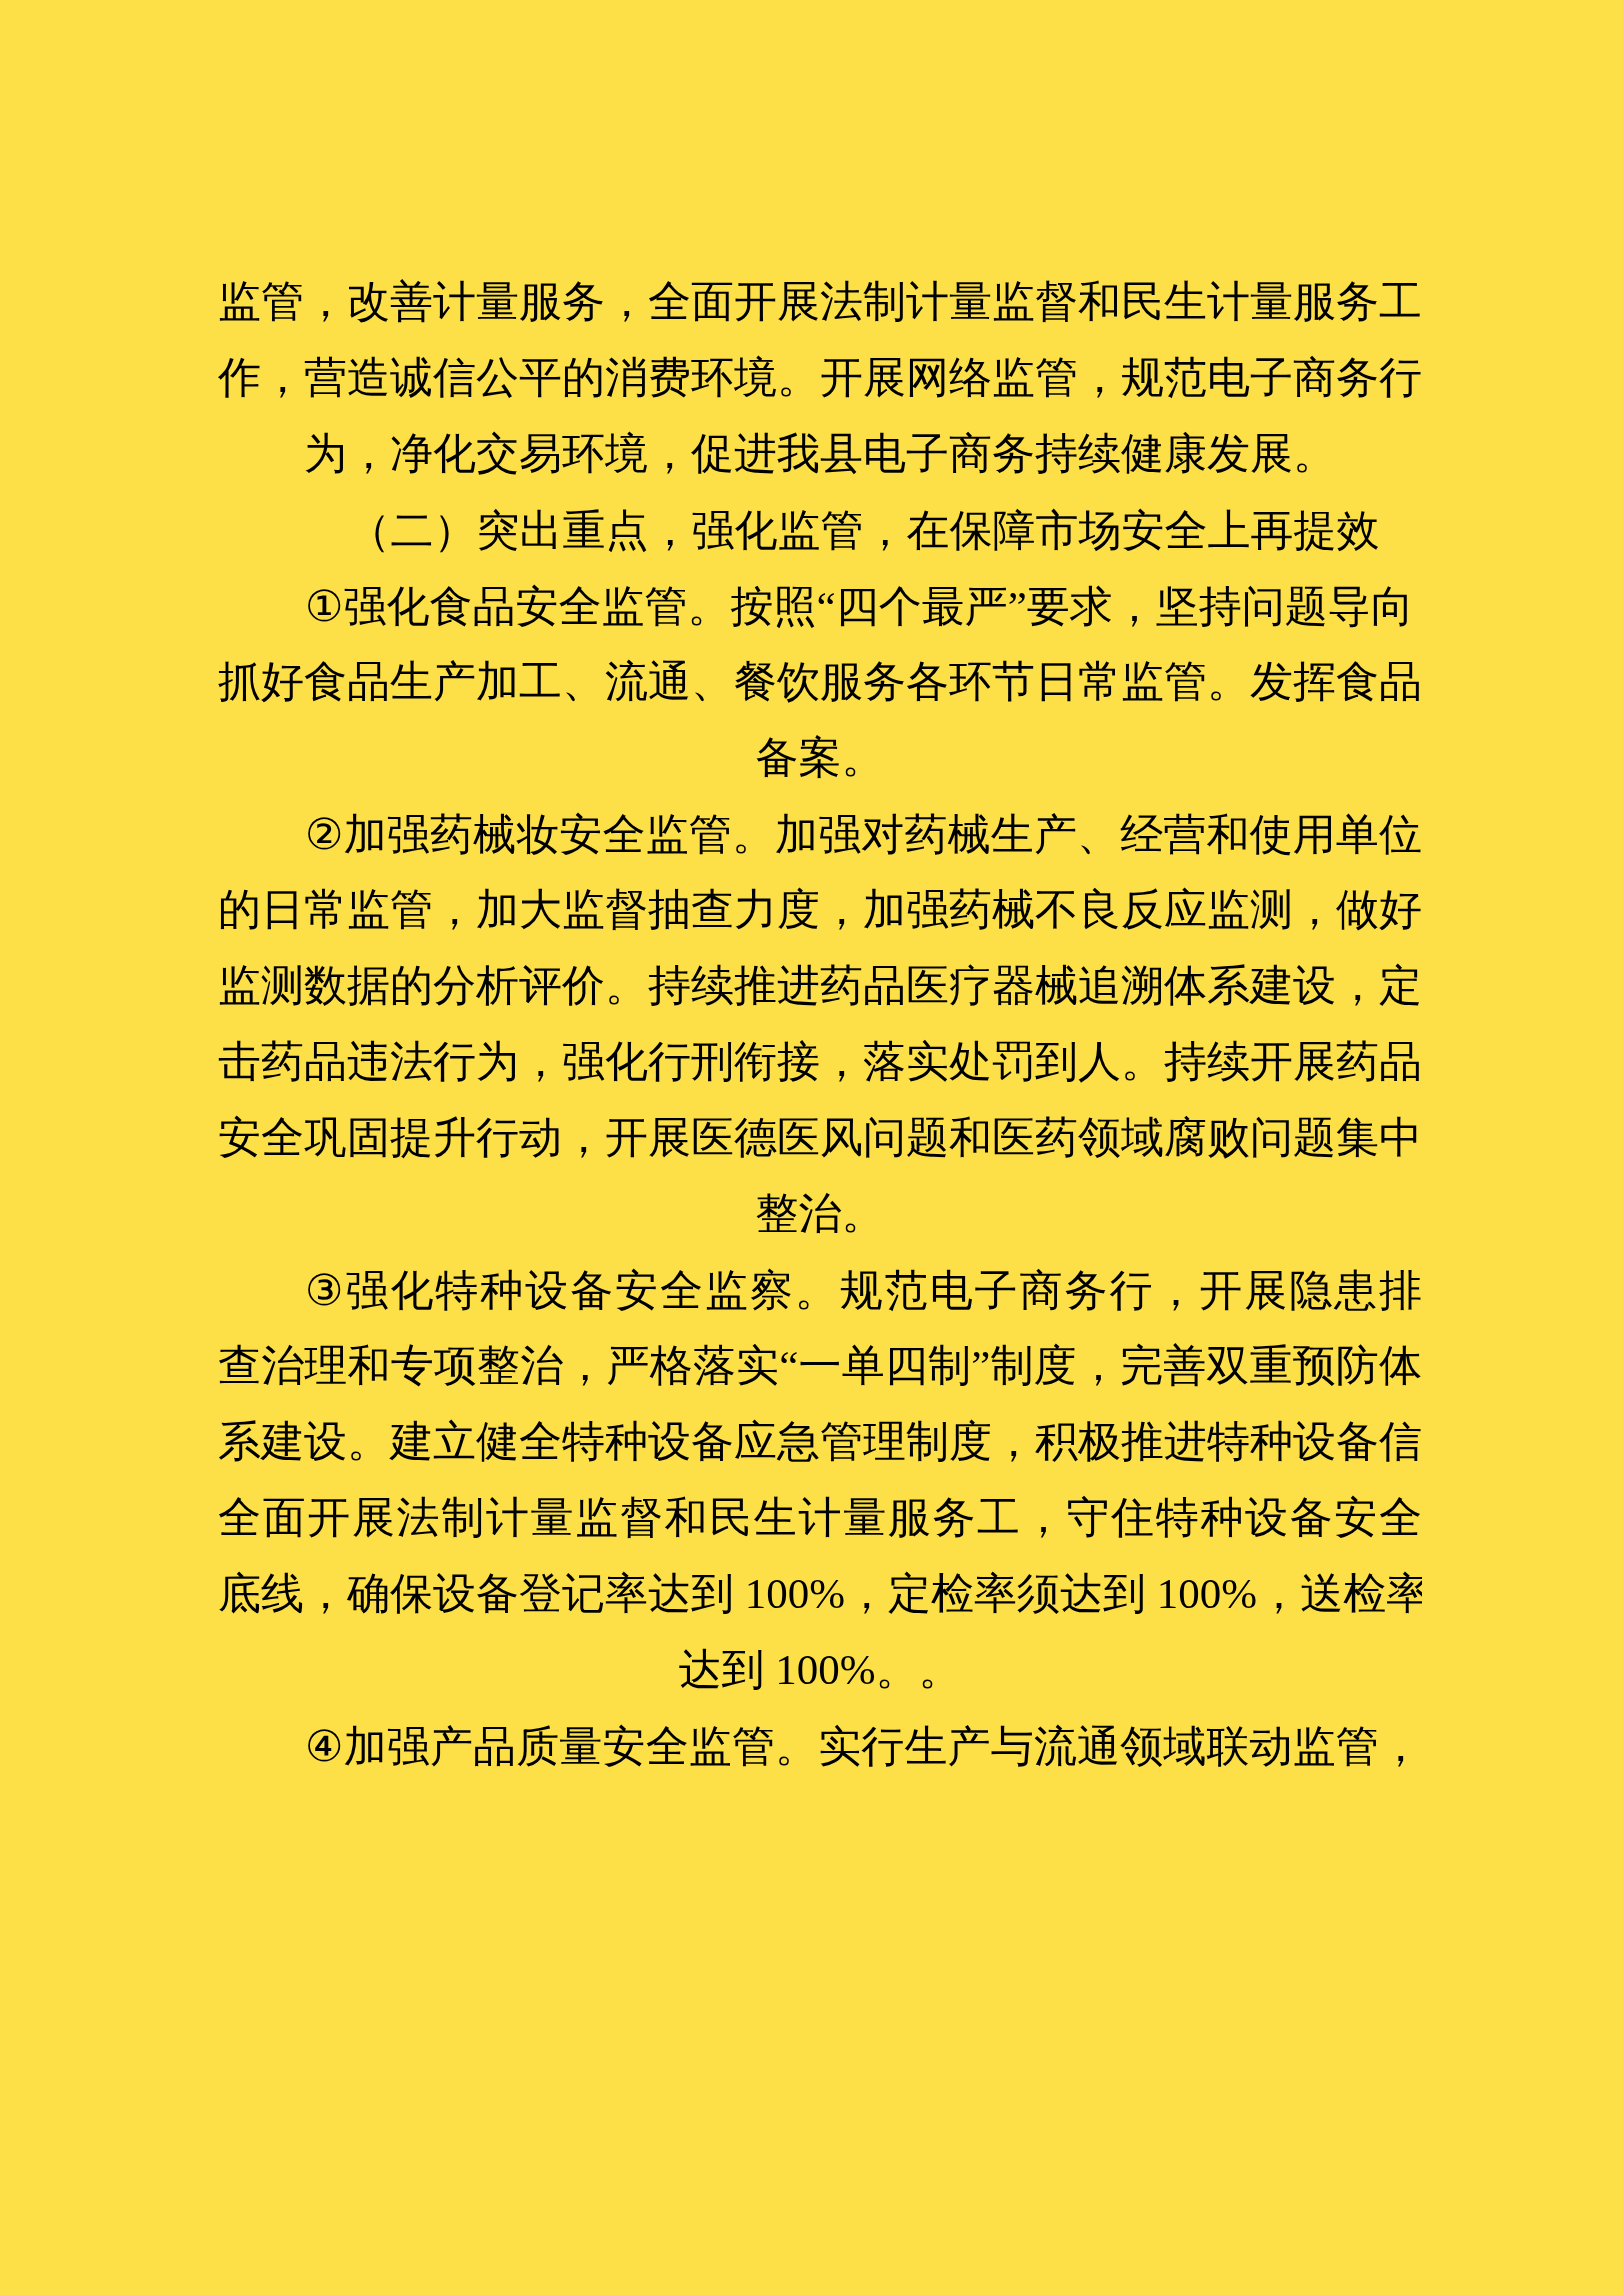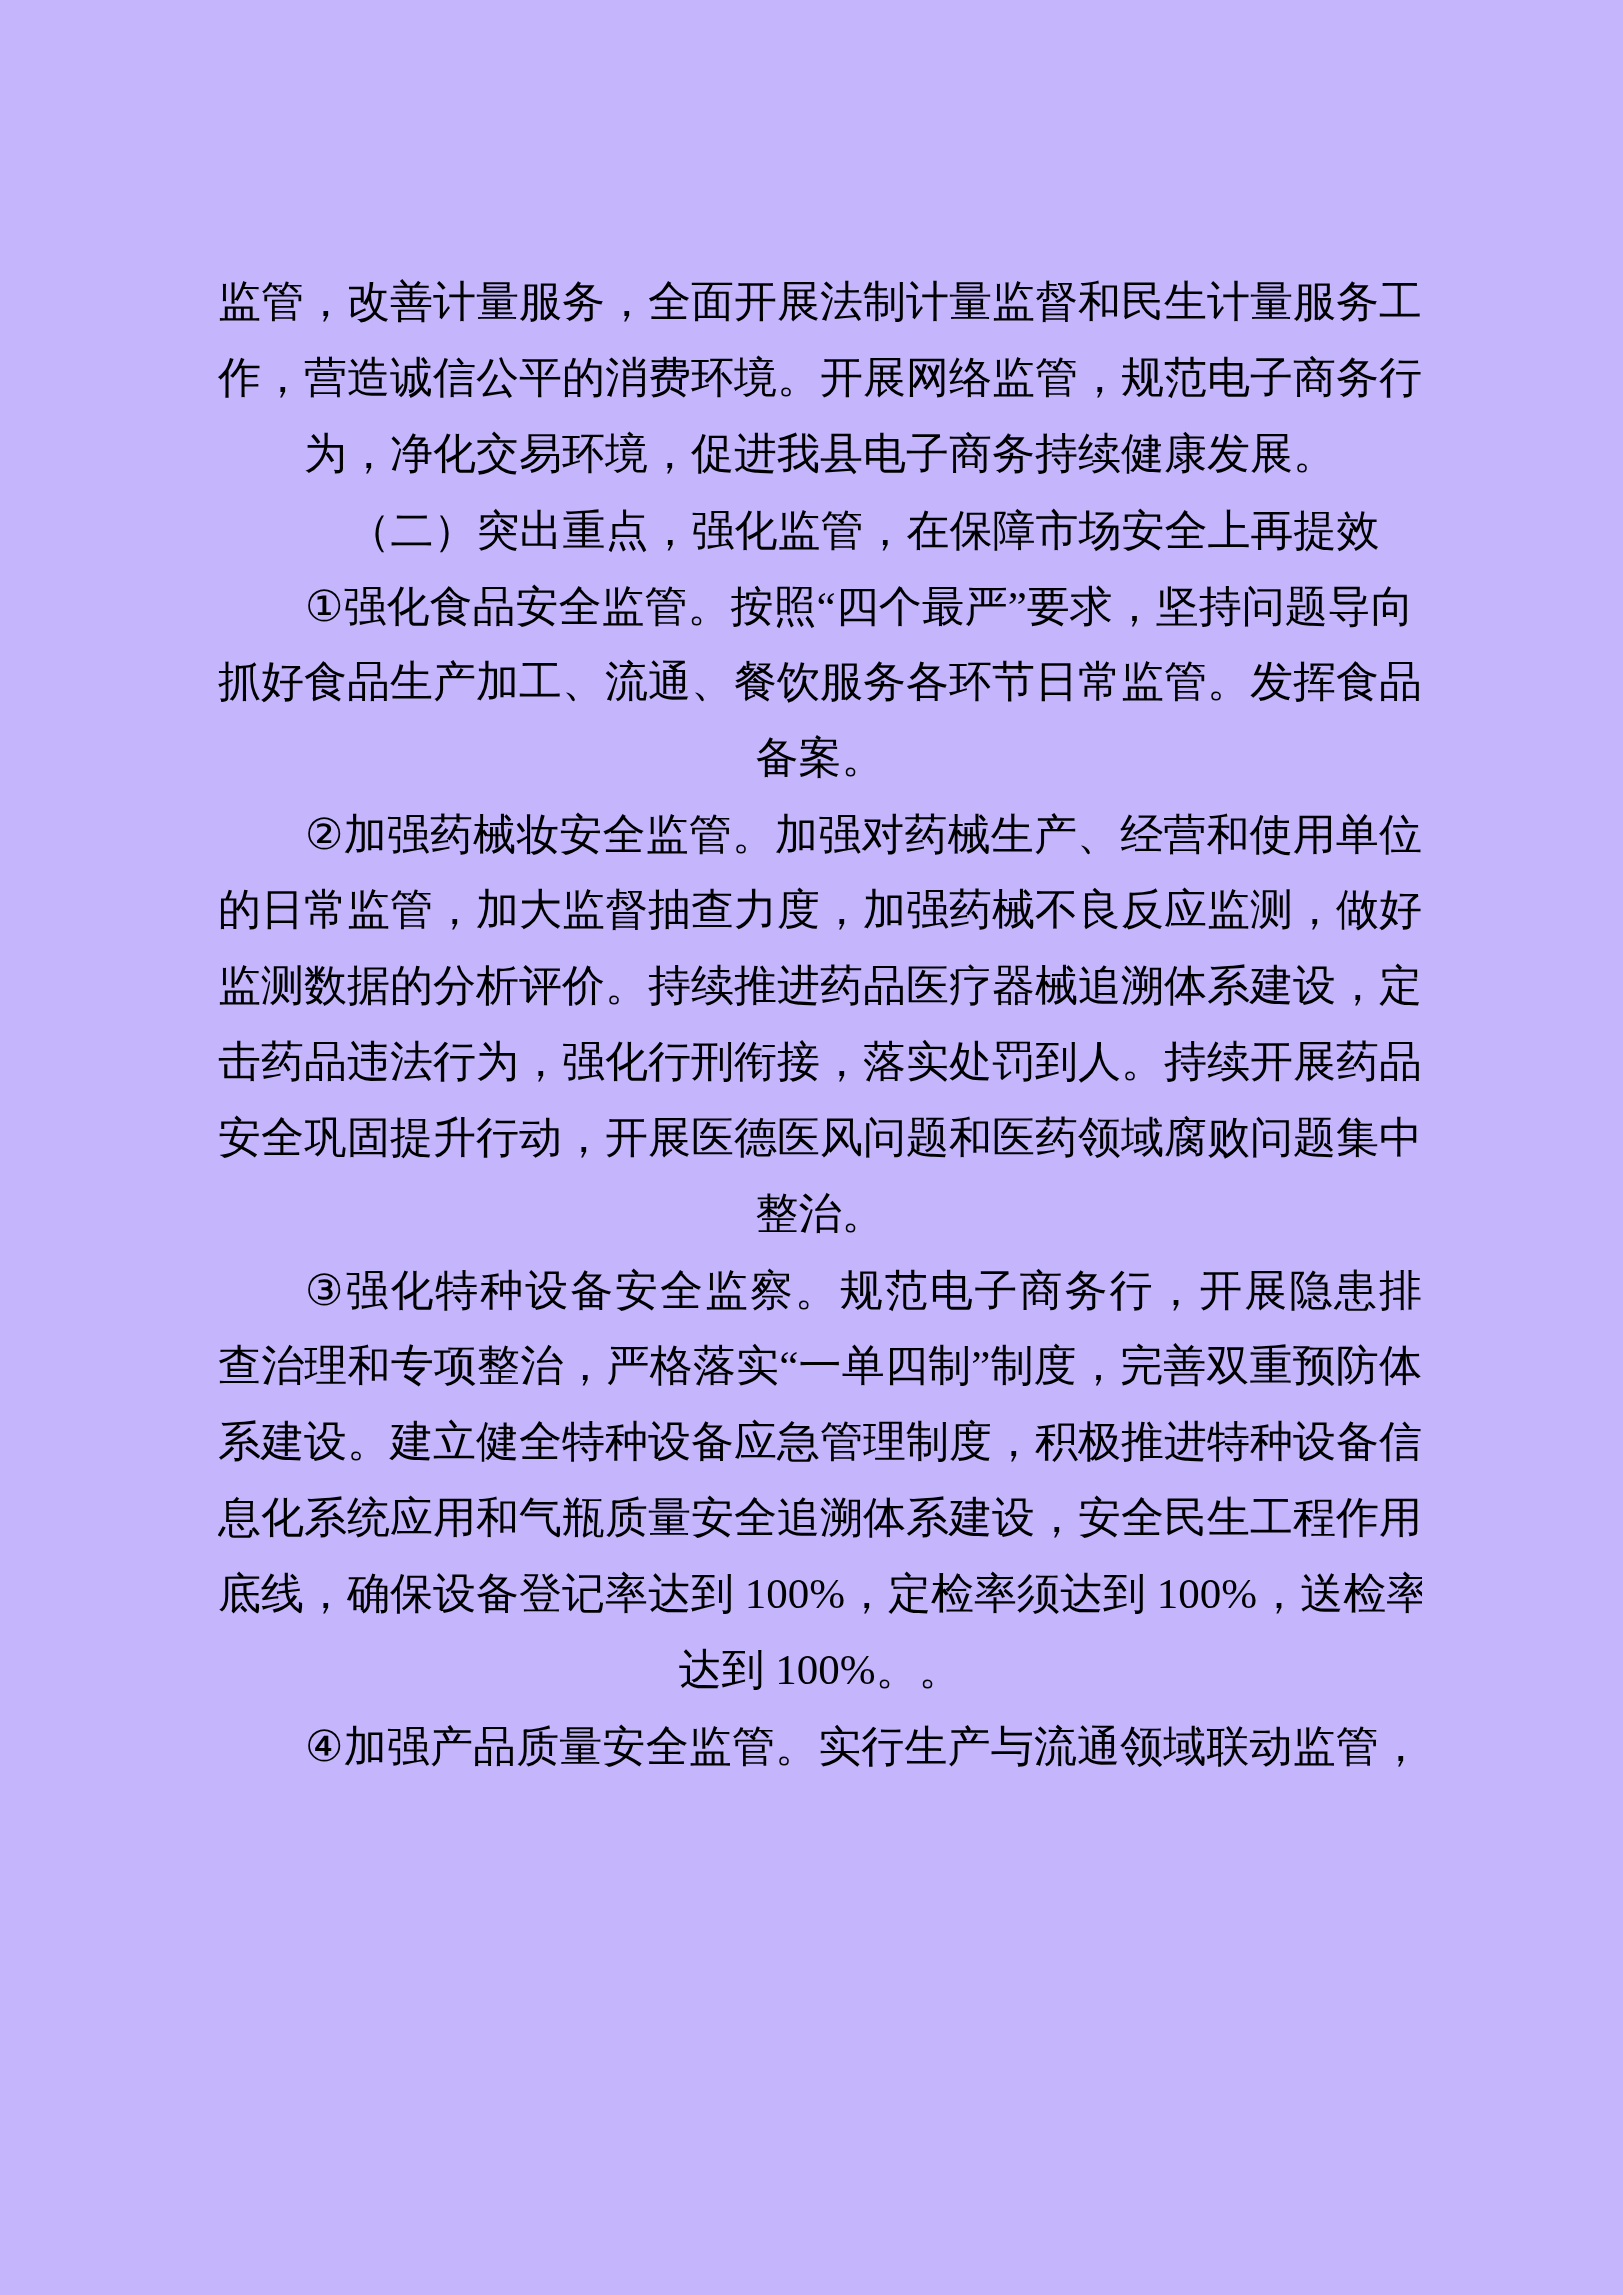--- a/index.html
+++ b/index.html
@@ -4,21 +4,21 @@
 <style>
   html, body {
     margin: 0;
     padding: 0;
     background: #ffffff;
   }
   .page {
     position: relative;
     width: 1623px;
     height: 2295px;
-    background: #c4b5fd;
+    background: #fde047;
     overflow: hidden;
     font-family: "Liberation Serif", "DejaVu Serif", serif;
     color: #000000;
   }
   .text-block {
     position: absolute;
     left: 218px;
     top: 264px;
     width: 1204px;
   }
@@ -60,19 +60,19 @@
       <div class="line"><span class="seg">备案。</span></div>
       <div class="line fill indent"><span class="seg bold">②加强药械妆安全监管。</span><span class="seg">加强对药械生产、经营和使用单位</span></div>
       <div class="line fill"><span class="seg">的日常监管，加大监督抽查力度，加强药械不良反应监测，做好</span></div>
       <div class="line fill"><span class="seg">监测数据的分析评价。持续推进药品医疗器械追溯体系建设，定</span></div>
       <div class="line fill"><span class="seg">击药品违法行为，强化行刑衔接，落实处罚到人。持续开展药品</span></div>
       <div class="line fill"><span class="seg">安全巩固提升行动，开展医德医风问题和医药领域腐败问题集中</span></div>
       <div class="line"><span class="seg">整治。</span></div>
       <div class="line fill indent"><span class="seg bold">③强化特种设备安全监察。</span><span class="seg">规范电子商务行，开展隐患排</span></div>
       <div class="line fill"><span class="seg">查治理和专项整治，严格落实“一单四制”制度，完善双重预防体</span></div>
       <div class="line fill"><span class="seg">系建设。建立健全特种设备应急管理制度，积极推进特种设备信</span></div>
-      <div class="line fill"><span class="seg">息化系统应用和气瓶质量安全追溯体系建设，安全民生工程作用</span></div>
+      <div class="line fill"><span class="seg">全面开展法制计量监督和民生计量服务工，守住特种设备安全</span></div>
       <div class="line fill"><span class="seg">底线，确保设备登记率达到 100%，定检率须达到 100%，送检率</span></div>
       <div class="line"><span class="seg">达到 100%。。</span></div>
       <div class="line fill indent"><span class="seg bold">④加强产品质量安全监管。</span><span class="seg">实行生产与流通领域联动监管，</span></div>
     </div>
 </div>
 
 
 </body></html>

